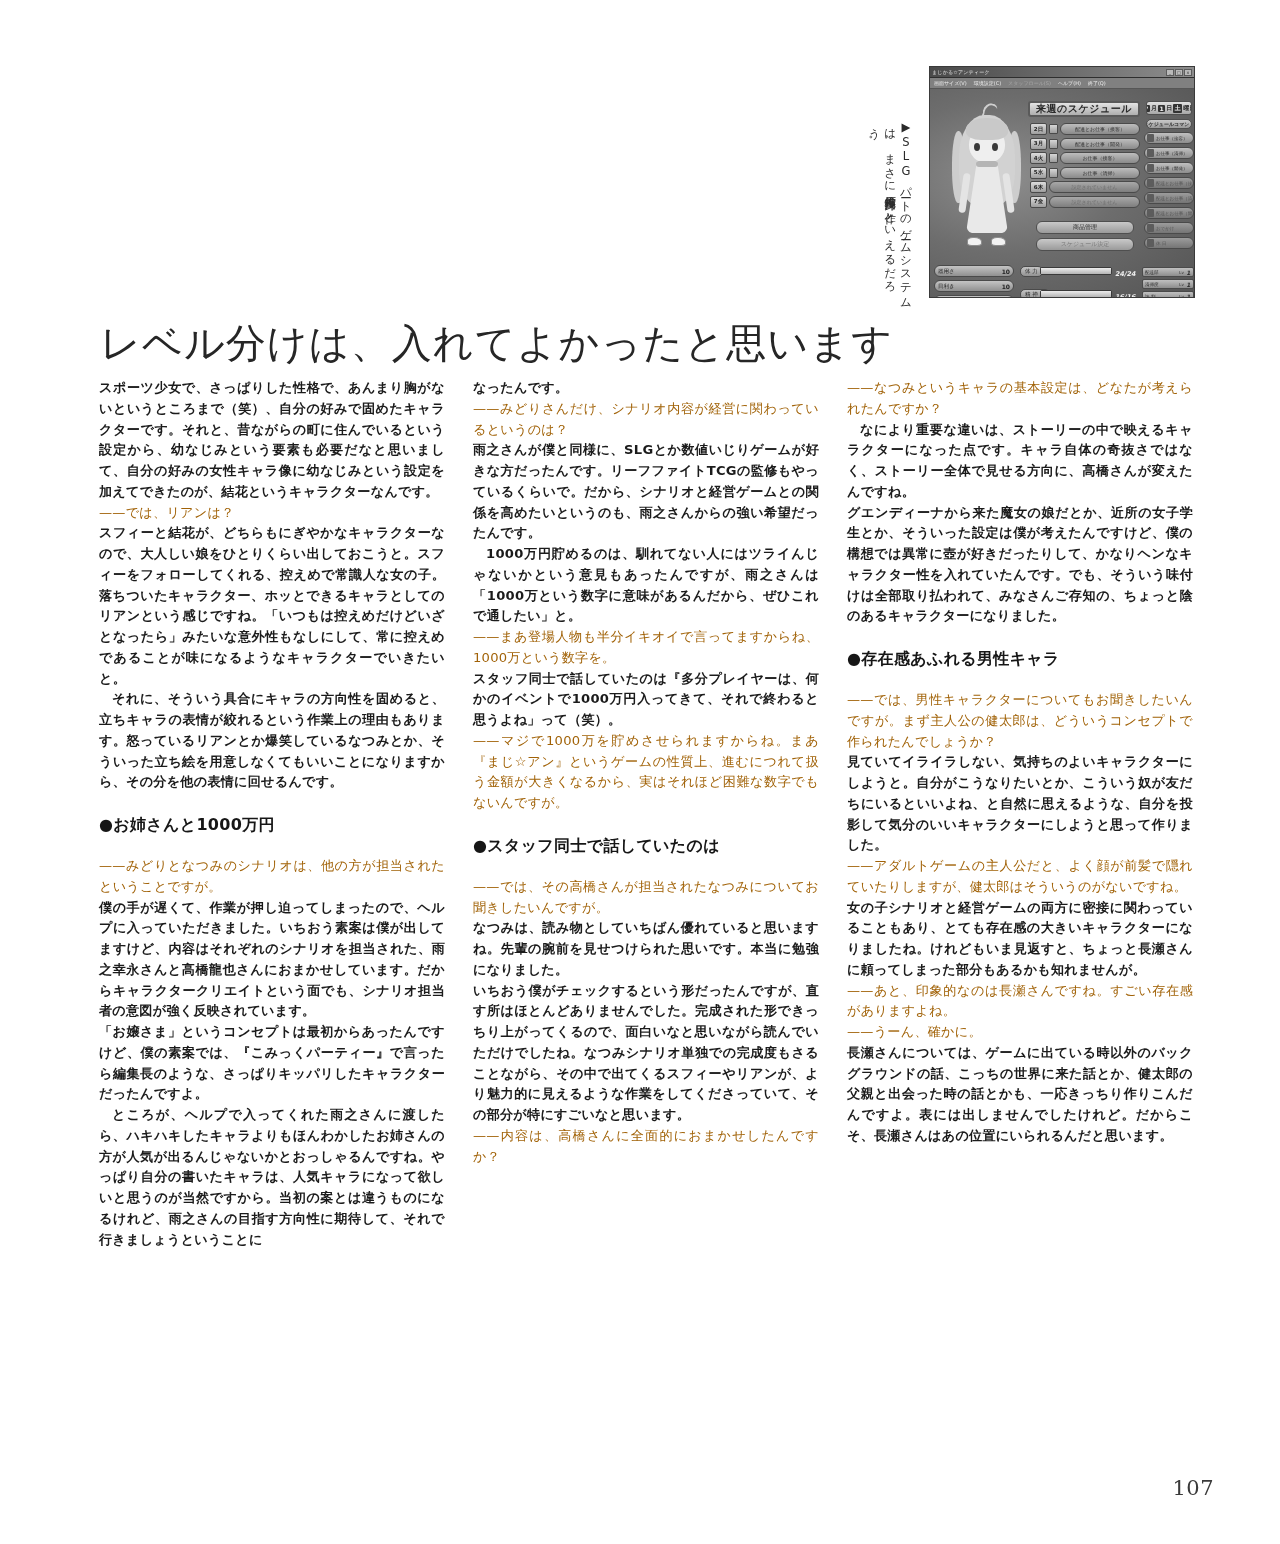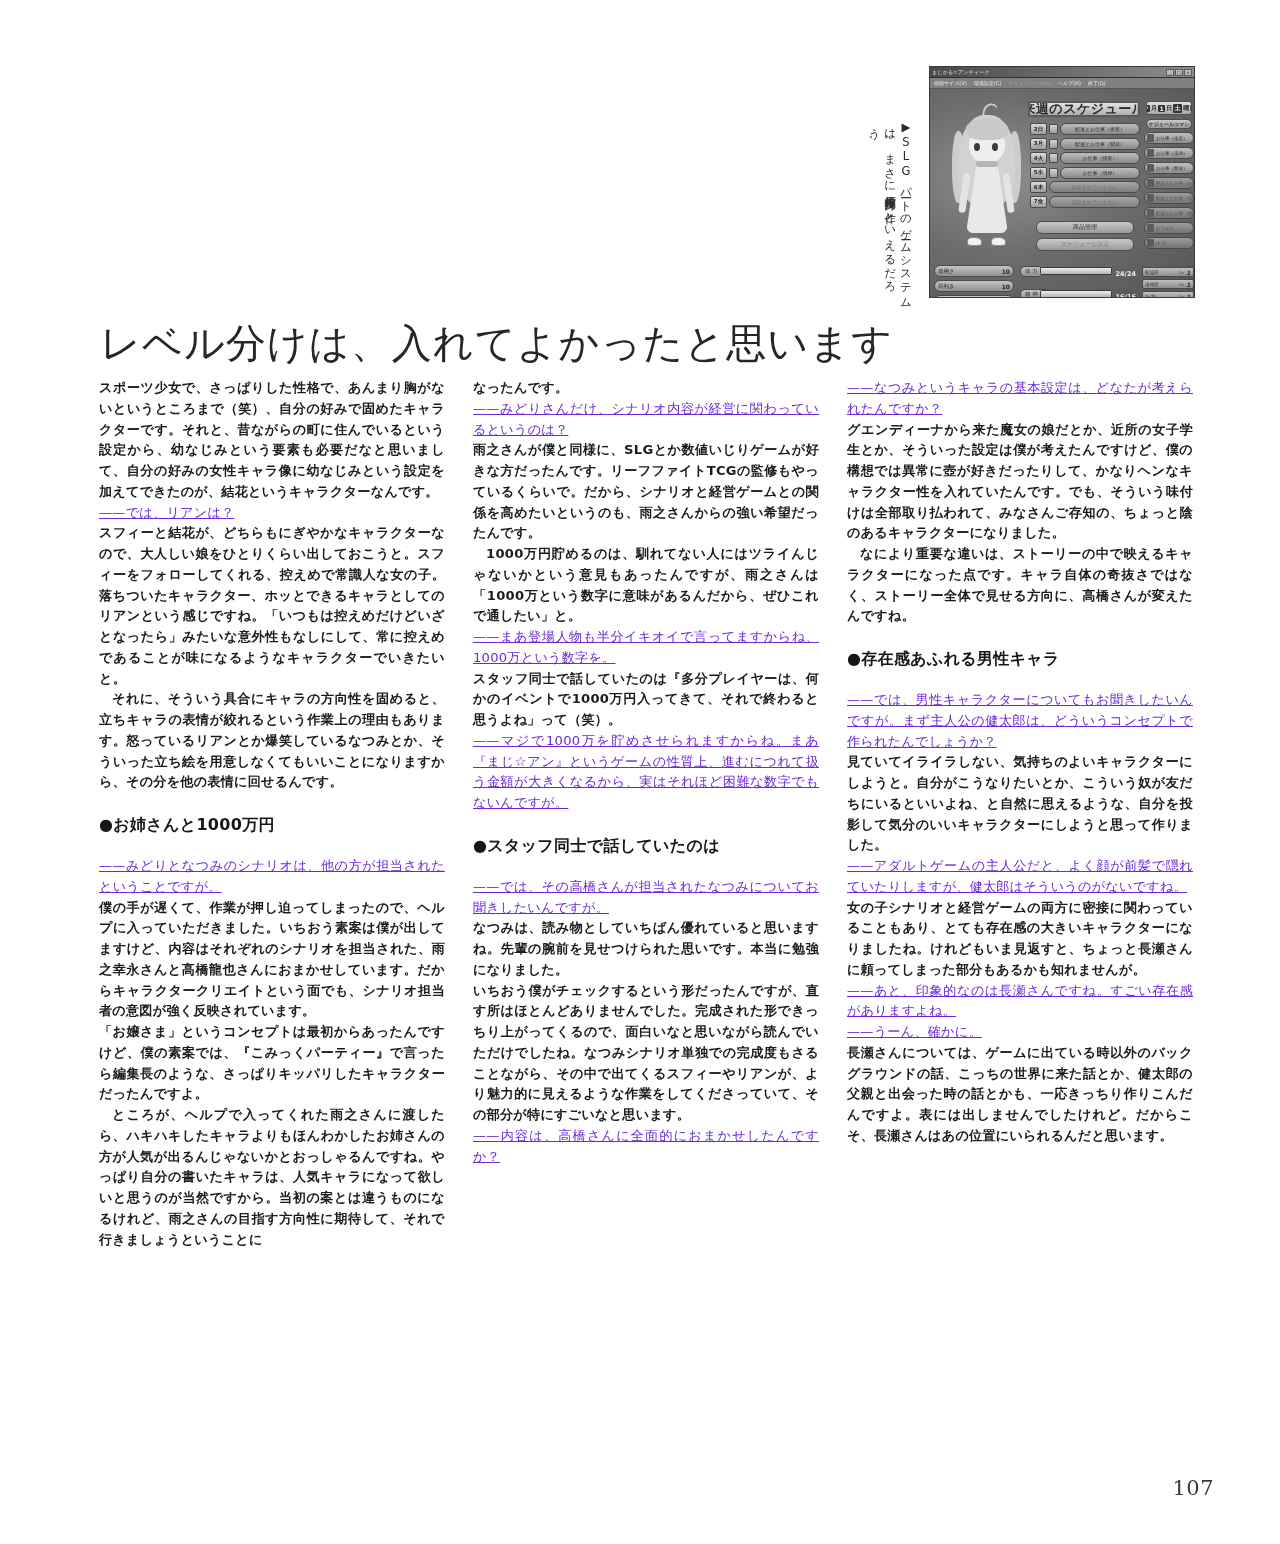--- a/index.html
+++ b/index.html
@@ -148,21 +148,21 @@
     border-radius: 6px;
     color: #2b2b2b;
     font-size: 5.5px;
     display: flex; align-items: center;
     white-space: nowrap; overflow: hidden;
   }
   #ss-sched-title {
     position: absolute; left: 98px; top: 12px;
     width: 112px; height: 16px;
     justify-content: center;
-    font-size: 13px; font-weight: bold;
+    font-size: 10px; font-weight: bold;
     background: linear-gradient(to bottom,#e3e3e3,#aeaeae);
     border: 2px solid #5a5a5a;
     border-radius: 3px;
     letter-spacing: .5px;
   }
   #ss-date {
     position: absolute; left: 216px; top: 12px;
     width: 46px; height: 14px;
     justify-content: center; gap: 1px;
     font-size: 6px; font-weight: bold;
@@ -264,21 +264,21 @@
     padding: 0 4px; line-height: 9px;
   }
   .bar-track {
     position: absolute; left: 22px; top: 2px;
     width: 72px; height: 8px;
     background: #4d4d4d; border: 1px solid #3a3a3a; border-radius: 2px;
   }
   .bar-fill { height: 100%; background: linear-gradient(to bottom,#ededed,#b4b4b4); }
   .bar-num {
     position: absolute; right: 0; top: 5px;
-    font-size: 6.5px; font-weight: bold; color: #efefef;
+    font-size: 6.5px; font-style: italic; font-weight: bold; color: #efefef;
   }
   #ss-levels {
     position: absolute; left: 212px; top: 178px;
     width: 52px;
     display: flex; flex-direction: column; gap: 2px;
   }
   .lvl-row {
     height: 10px; display: flex; align-items: center; gap: 2px;
     background: linear-gradient(to bottom,#c0c0c0,#8d8d8d);
     border: 1px solid #4a4a4a; border-radius: 2px;
@@ -328,23 +328,22 @@
     line-height: 1.585;
     letter-spacing: .02em;
     text-align: justify;
     text-justify: inter-character;
     margin: 0;
     color: #1b1b1b;
     font-weight: bold;
   }
   .para.indent { text-indent: 1em; }
   .para.q {
-    color: #6d28d9;
+    color: #a16207;
     font-weight: normal;
-    text-decoration: underline;
   }
   .section-head {
     font-size: 16px;
     font-weight: bold;
     color: #161616;
     margin: 22px 0 20px 0;
     letter-spacing: .02em;
   }
 
   #page-number {
@@ -558,22 +557,22 @@
       <p class="para">スタッフ同士で話していたのは『多分プレイヤーは、何かのイベントで1000万円入ってきて、それで終わると思うよね」って（笑）。</p>
       <p class="para q">——マジで1000万を貯めさせられますからね。まあ『まじ☆アン』というゲームの性質上、進むにつれて扱う金額が大きくなるから、実はそれほど困難な数字でもないんですが。</p>
       <div class="section-head">●スタッフ同士で話していたのは</div>
       <p class="para q">——では、その高橋さんが担当されたなつみについてお聞きしたいんですが。</p>
       <p class="para">なつみは、読み物としていちばん優れていると思いますね。先輩の腕前を見せつけられた思いです。本当に勉強になりました。</p>
       <p class="para">いちおう僕がチェックするという形だったんですが、直す所はほとんどありませんでした。完成された形できっちり上がってくるので、面白いなと思いながら読んでいただけでしたね。なつみシナリオ単独での完成度もさることながら、その中で出てくるスフィーやリアンが、より魅力的に見えるような作業をしてくださっていて、その部分が特にすごいなと思います。</p>
       <p class="para q">——内容は、高橋さんに全面的におまかせしたんですか？</p>
     </div>
   <div class="column">
       <p class="para q">——なつみというキャラの基本設定は、どなたが考えられたんですか？</p>
+      <p class="para indent">なにより重要な違いは、ストーリーの中で映えるキャラクターになった点です。キャラ自体の奇抜さではなく、ストーリー全体で見せる方向に、高橋さんが変えたんですね。</p>
       <p class="para">グエンディーナから来た魔女の娘だとか、近所の女子学生とか、そういった設定は僕が考えたんですけど、僕の構想では異常に壺が好きだったりして、かなりヘンなキャラクター性を入れていたんです。でも、そういう味付けは全部取り払われて、みなさんご存知の、ちょっと陰のあるキャラクターになりました。</p>
-      <p class="para indent">なにより重要な違いは、ストーリーの中で映えるキャラクターになった点です。キャラ自体の奇抜さではなく、ストーリー全体で見せる方向に、高橋さんが変えたんですね。</p>
       <div class="section-head">●存在感あふれる男性キャラ</div>
       <p class="para q">——では、男性キャラクターについてもお聞きしたいんですが。まず主人公の健太郎は、どういうコンセプトで作られたんでしょうか？</p>
       <p class="para">見ていてイライラしない、気持ちのよいキャラクターにしようと。自分がこうなりたいとか、こういう奴が友だちにいるといいよね、と自然に思えるような、自分を投影して気分のいいキャラクターにしようと思って作りました。</p>
       <p class="para q">——アダルトゲームの主人公だと、よく顔が前髪で隠れていたりしますが、健太郎はそういうのがないですね。</p>
       <p class="para">女の子シナリオと経営ゲームの両方に密接に関わっていることもあり、とても存在感の大きいキャラクターになりましたね。けれどもいま見返すと、ちょっと長瀬さんに頼ってしまった部分もあるかも知れませんが。</p>
       <p class="para q">——あと、印象的なのは長瀬さんですね。すごい存在感がありますよね。</p>
       <p class="para q">——うーん、確かに。</p>
       <p class="para">長瀬さんについては、ゲームに出ている時以外のバックグラウンドの話、こっちの世界に来た話とか、健太郎の父親と出会った時の話とかも、一応きっちり作りこんだんですよ。表には出しませんでしたけれど。だからこそ、長瀬さんはあの位置にいられるんだと思います。</p>
     </div>
 </div>

